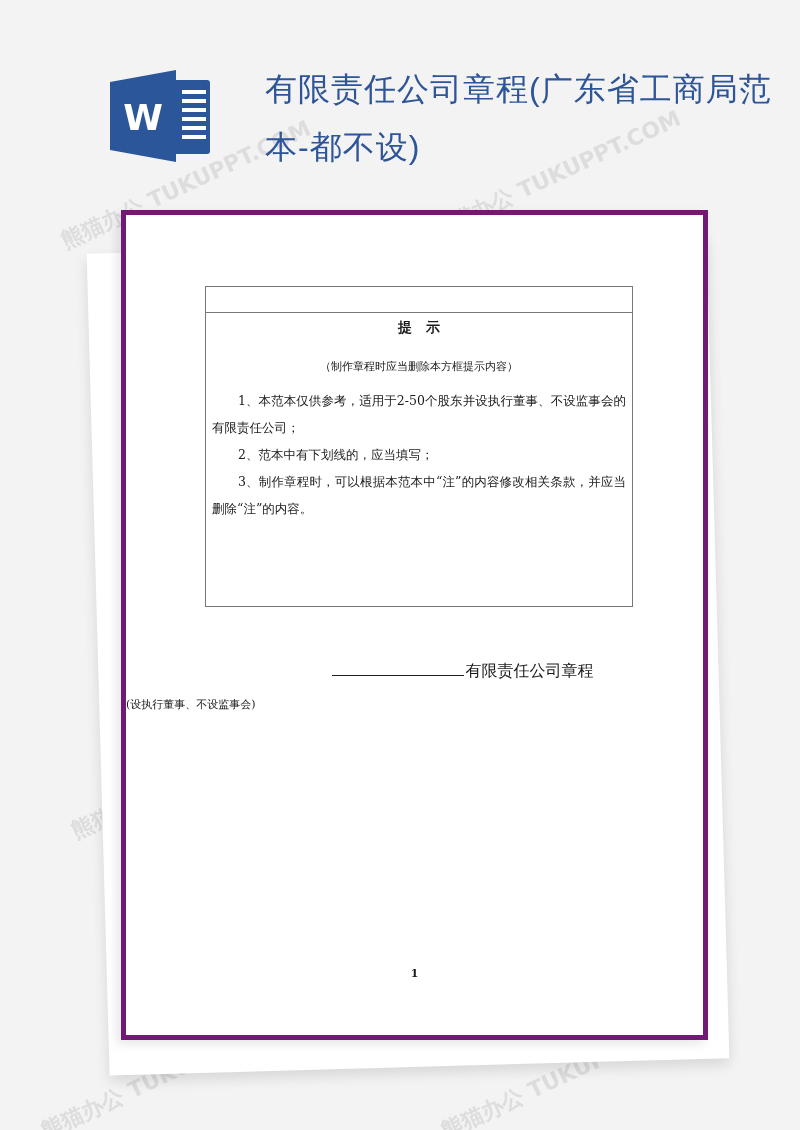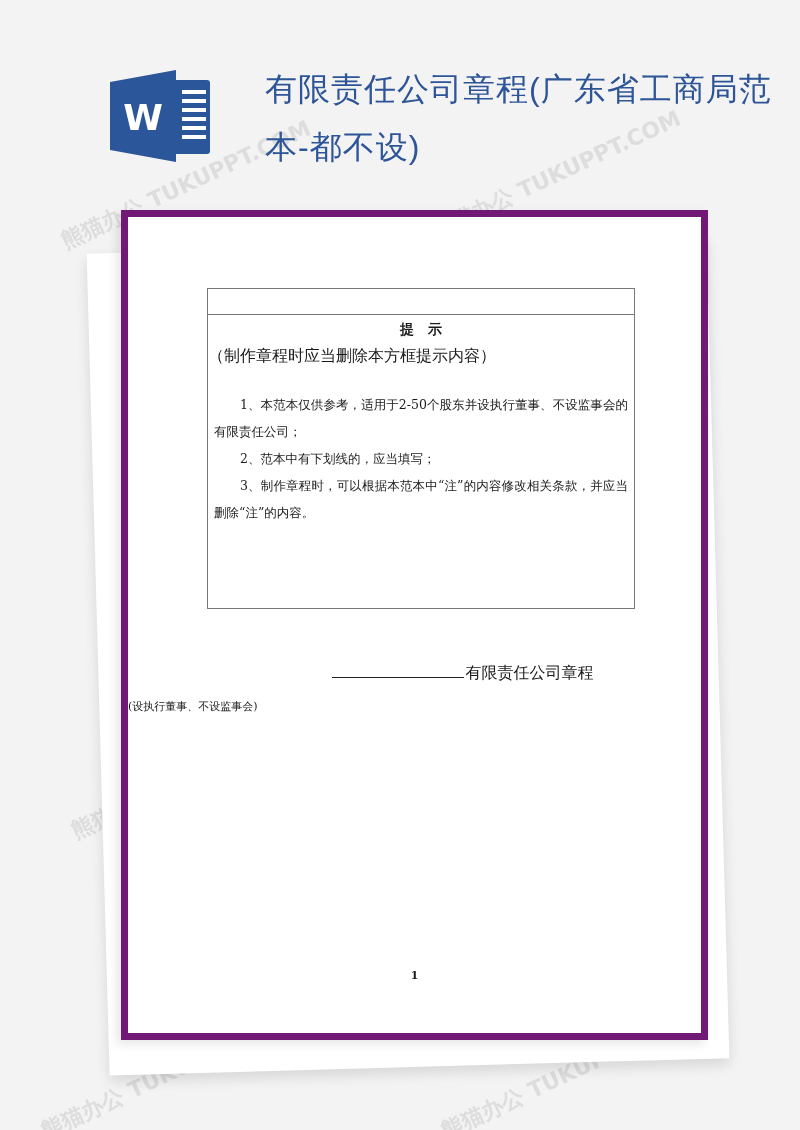--- a/index.html
+++ b/index.html
@@ -16,31 +16,31 @@
     color:#2d5597; font-size:32px; line-height:58px; letter-spacing:1px;
   }
   .back-page {
     position:absolute; left:98px; top:245px; width:620px; height:822px;
     background:#fff; transform:rotate(-1.6deg);
     box-shadow:0 6px 14px rgba(0,0,0,0.12);
   }
   .front-page {
     position:absolute; left:121px; top:210px; width:587px; height:830px;
     background:#fff; box-shadow:-4px 4px 10px rgba(0,0,0,0.10);
-    border:7px solid #701a75; box-sizing:border-box;
+    border:5px solid #701a75; box-sizing:border-box;
   }
   .tip-box {
     position:absolute; left:79px; top:71px; width:428px; height:321px;
     border:1px solid #777; box-sizing:border-box;
   }
   .tip-box .top-row { height:25px; border-bottom:1px solid #777; }
   .tip-title { text-align:center; font-size:14px; font-weight:bold; letter-spacing:14px; margin-top:6px; padding-left:14px; }
-  .tip-sub { text-align:left; font-size:16px; margin-top:7px; }
+  .tip-sub { text-align:center; font-size:11px; margin-top:22px; }
   .tip-item { font-size:12.5px; line-height:27px; padding:0 6px 0 6px; text-indent:26px; text-align:justify; }
-  .tip-list { margin-top:24px; }
+  .tip-list { margin-top:13px; }
   .doc-heading {
     position:absolute; left:0; width:100%; top:446px; text-align:center;
     font-family:"DejaVu Sans", "Liberation Sans", sans-serif; font-size:16px;padding-left:48px;
   }
   .doc-heading .blank { display:inline-block; width:132px; border-bottom:1px solid #222; height:14px; vertical-align:baseline; margin-right:2px; }
   .doc-sub { position:absolute; left:0; width:100%; top:482px; text-align:left; font-size:11px; font-weight:normal; }
   .chapter { position:absolute; left:0; width:100%; top:527px; text-align:center; font-family:"DejaVu Sans", "Liberation Sans", sans-serif; font-size:14px; letter-spacing:1px; }
   .chapter span { margin:0 12px; }
   .article-block { position:absolute; left:94px; width:402px; top:580px; font-size:13px; line-height:31px; letter-spacing:2.2px; }
   .article { text-indent:26px; }

